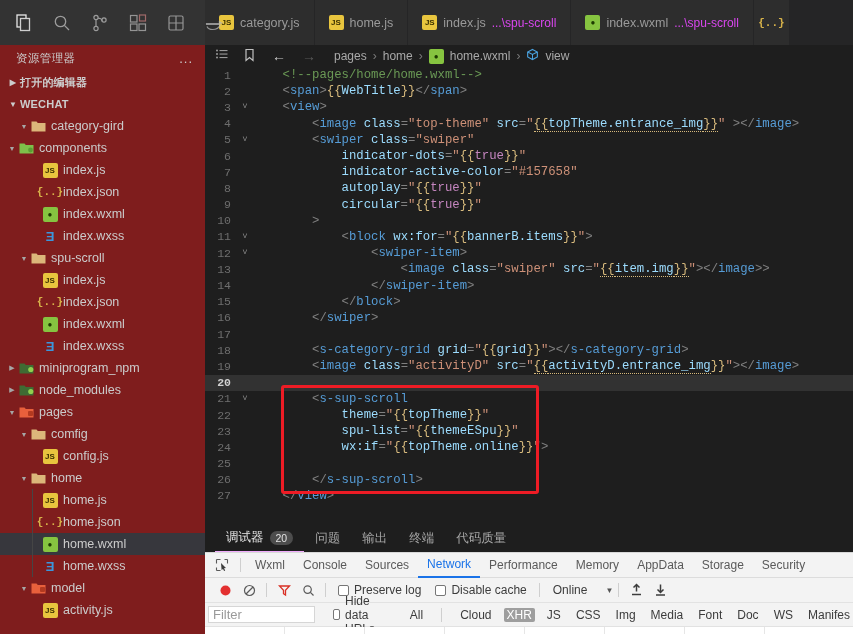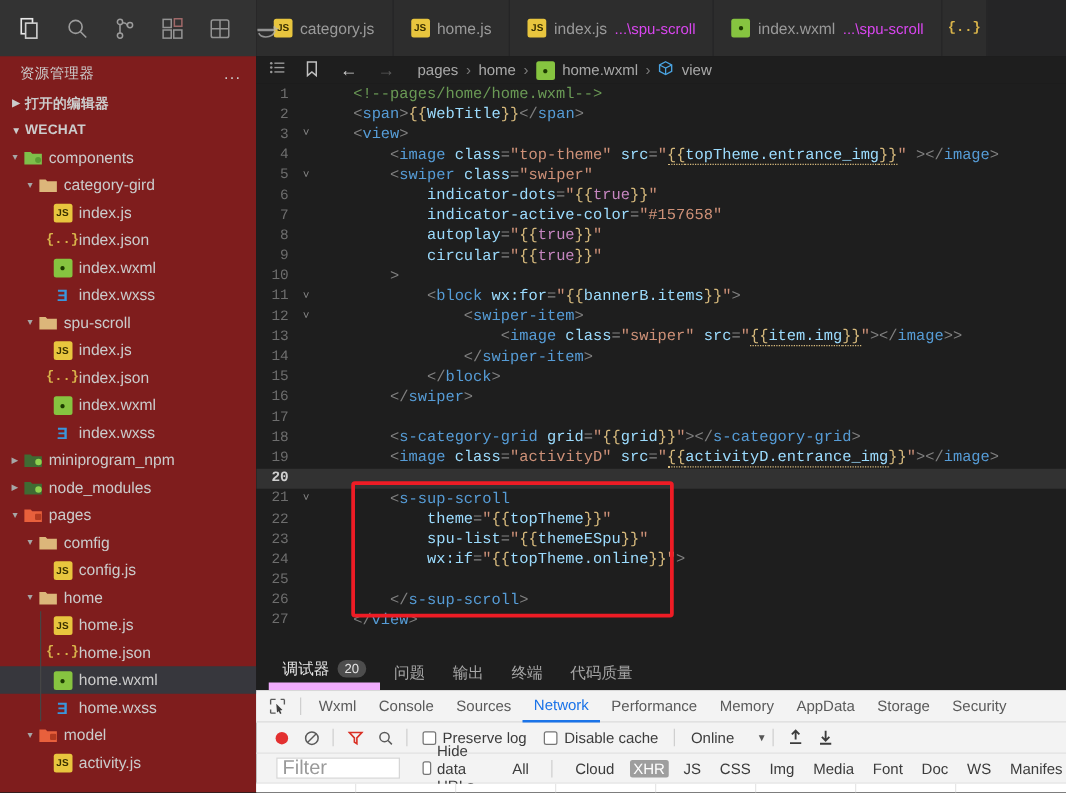--- a/index.html
+++ b/index.html
@@ -85,21 +85,21 @@
   .und { border-bottom:1px dotted #d7ba7d; }
   .ind { color:#404040; }
 
   .redbox{ position:absolute; border:3px solid #ee1c25; border-radius:3px; pointer-events:none; }
 
   
   .panel { flex:0 0 110px; height:110px; background:#1e1e1e; display:flex; flex-direction:column;}
   .ptabs { height:28px; display:flex; align-items:center; gap:0; padding-left:10px; font-size:12.5px;
            color:#a6a6a6; flex:0 0 28px;}
   .ptab { padding:0 11px; height:28px; display:flex; align-items:center; gap:6px; cursor:pointer;}
-  .ptab.active{ color:#e7e7e7; border-bottom:6px solid #f0abfc;}
+  .ptab.active{ color:#e7e7e7; border-bottom:1px solid #f0abfc;}
   .badge{ background:#4d4d4d; color:#e2e2e2; border-radius:9px; padding:0 6px; font-size:10.5px; line-height:14px;}
 
   
   .dev { flex:1 1 auto; background:#f3f3f3; color:#303030; display:flex; flex-direction:column;
          font-size:12px; border-top:1px solid #d8d8d8;}
   .devtabs { height:25px; display:flex; align-items:center; gap:0; border-bottom:1px solid #dcdcdc;
              background:#f3f3f3; flex:0 0 25px; padding-left:4px;}
   .dev-pick{ width:26px; display:flex; align-items:center; justify-content:center; cursor:pointer;}
   .dvsep{ width:1px; height:14px; background:#cfcfcf; margin:0 5px;}
   .dtab{ padding:0 9px; height:25px; display:flex; align-items:center; color:#5a5a5a; cursor:pointer;}
@@ -107,22 +107,22 @@
 
   .devtool{ height:25px; display:flex; align-items:center; gap:0; padding-left:8px; flex:0 0 25px;
             border-bottom:1px solid #e2e2e2;}
   .tbtn{ width:24px; height:20px; display:flex; align-items:center; justify-content:center; cursor:pointer;}
   .cbx{ display:flex; align-items:center; gap:5px; margin:0 7px; color:#3c3c3c; cursor:pointer;}
   .cbx .box{ width:11px; height:11px; border:1px solid #767676; border-radius:2px; background:#fff;}
   .sel-online{ display:flex; align-items:center; gap:18px; margin-left:8px; color:#3c3c3c; cursor:pointer;}
   .caret{ font-size:8px; color:#555;}
 
   .devfilter{ height:24px; display:flex; align-items:center; flex:0 0 24px; border-bottom:1px solid #e2e2e2;}
-  .filterinput{ width:170px; margin-left:16px; height:17px; border:1px solid #d6d6d6; background:#fff;
-                color:#9a9a9a; font-size:16px; padding:0 4px; line-height:15px;}
+  .filterinput{ width:170px; margin-left:3px; height:17px; border:1px solid #d6d6d6; background:#fff;
+                color:#9a9a9a; font-size:13px; padding:0 4px; line-height:15px;}
   .ftypes{ display:flex; align-items:center; gap:9px; margin-left:6px; color:#3c3c3c; font-size:12px;}
   .ftypes .ft{ cursor:pointer; padding:0 3px; border-radius:2px;}
   .ftypes .ft.on{ background:#9e9e9e; color:#fff;}
   .devrows{ flex:1 1 auto; display:flex; background:#fff; }
   .devcell{ border-right:1px solid #e6e6e6; height:100%; }
   .vsep{ width:1px; height:14px; background:#cfcfcf; margin:0 6px;}
 </style>
 </head>
 <body>
 
@@ -182,39 +182,39 @@
       <span class="tw">▶</span>
       <span>打开的编辑器</span>
     </div>
     <div class="sect">
       <span class="tw">▼</span>
       <span>WECHAT</span>
     </div>
 
     <div class="tree" id="tree" style="position: relative;">
         <div class="row">
+          <span style="display:inline-block;width:18px;flex:0 0 18px"></span>
+          <span class="tw">▼</span>
+          <span class="ico">
+            <svg width="15" height="13" viewBox="0 0 15 13">
+              <path class="fold" d="M0.5 1.5h5l1.3 1.5H14.5v8.5H0.5z"></path>
+            </svg>
+          </span>
+          <span class="lbl">category-gird</span>
+        </div>
+        <div class="row">
           <span style="display:inline-block;width:6px;flex:0 0 6px"></span>
           <span class="tw">▼</span>
           <span class="ico">
             <svg width="15" height="13" viewBox="0 0 15 13">
               <path d="M0.5 1.5h5l1.3 1.5H14.5v8.5H0.5z" fill="#7ec04a"></path>
               <circle cx="11.5" cy="8" r="2.4" fill="#5a9e33"></circle>
             </svg>
           </span>
           <span class="lbl">components</span>
-        </div>
-        <div class="row">
-          <span style="display:inline-block;width:18px;flex:0 0 18px"></span>
-          <span class="tw">▼</span>
-          <span class="ico">
-            <svg width="15" height="13" viewBox="0 0 15 13">
-              <path class="fold" d="M0.5 1.5h5l1.3 1.5H14.5v8.5H0.5z"></path>
-            </svg>
-          </span>
-          <span class="lbl">category-gird</span>
         </div>
         <div class="row">
           <span style="display:inline-block;width:30px;flex:0 0 30px"></span>
           <span class="tw"></span>
           <span class="ico">
             <span class="filetype ft-js">JS</span>
           </span>
           <span class="lbl">index.js</span>
         </div>
         <div class="row">

